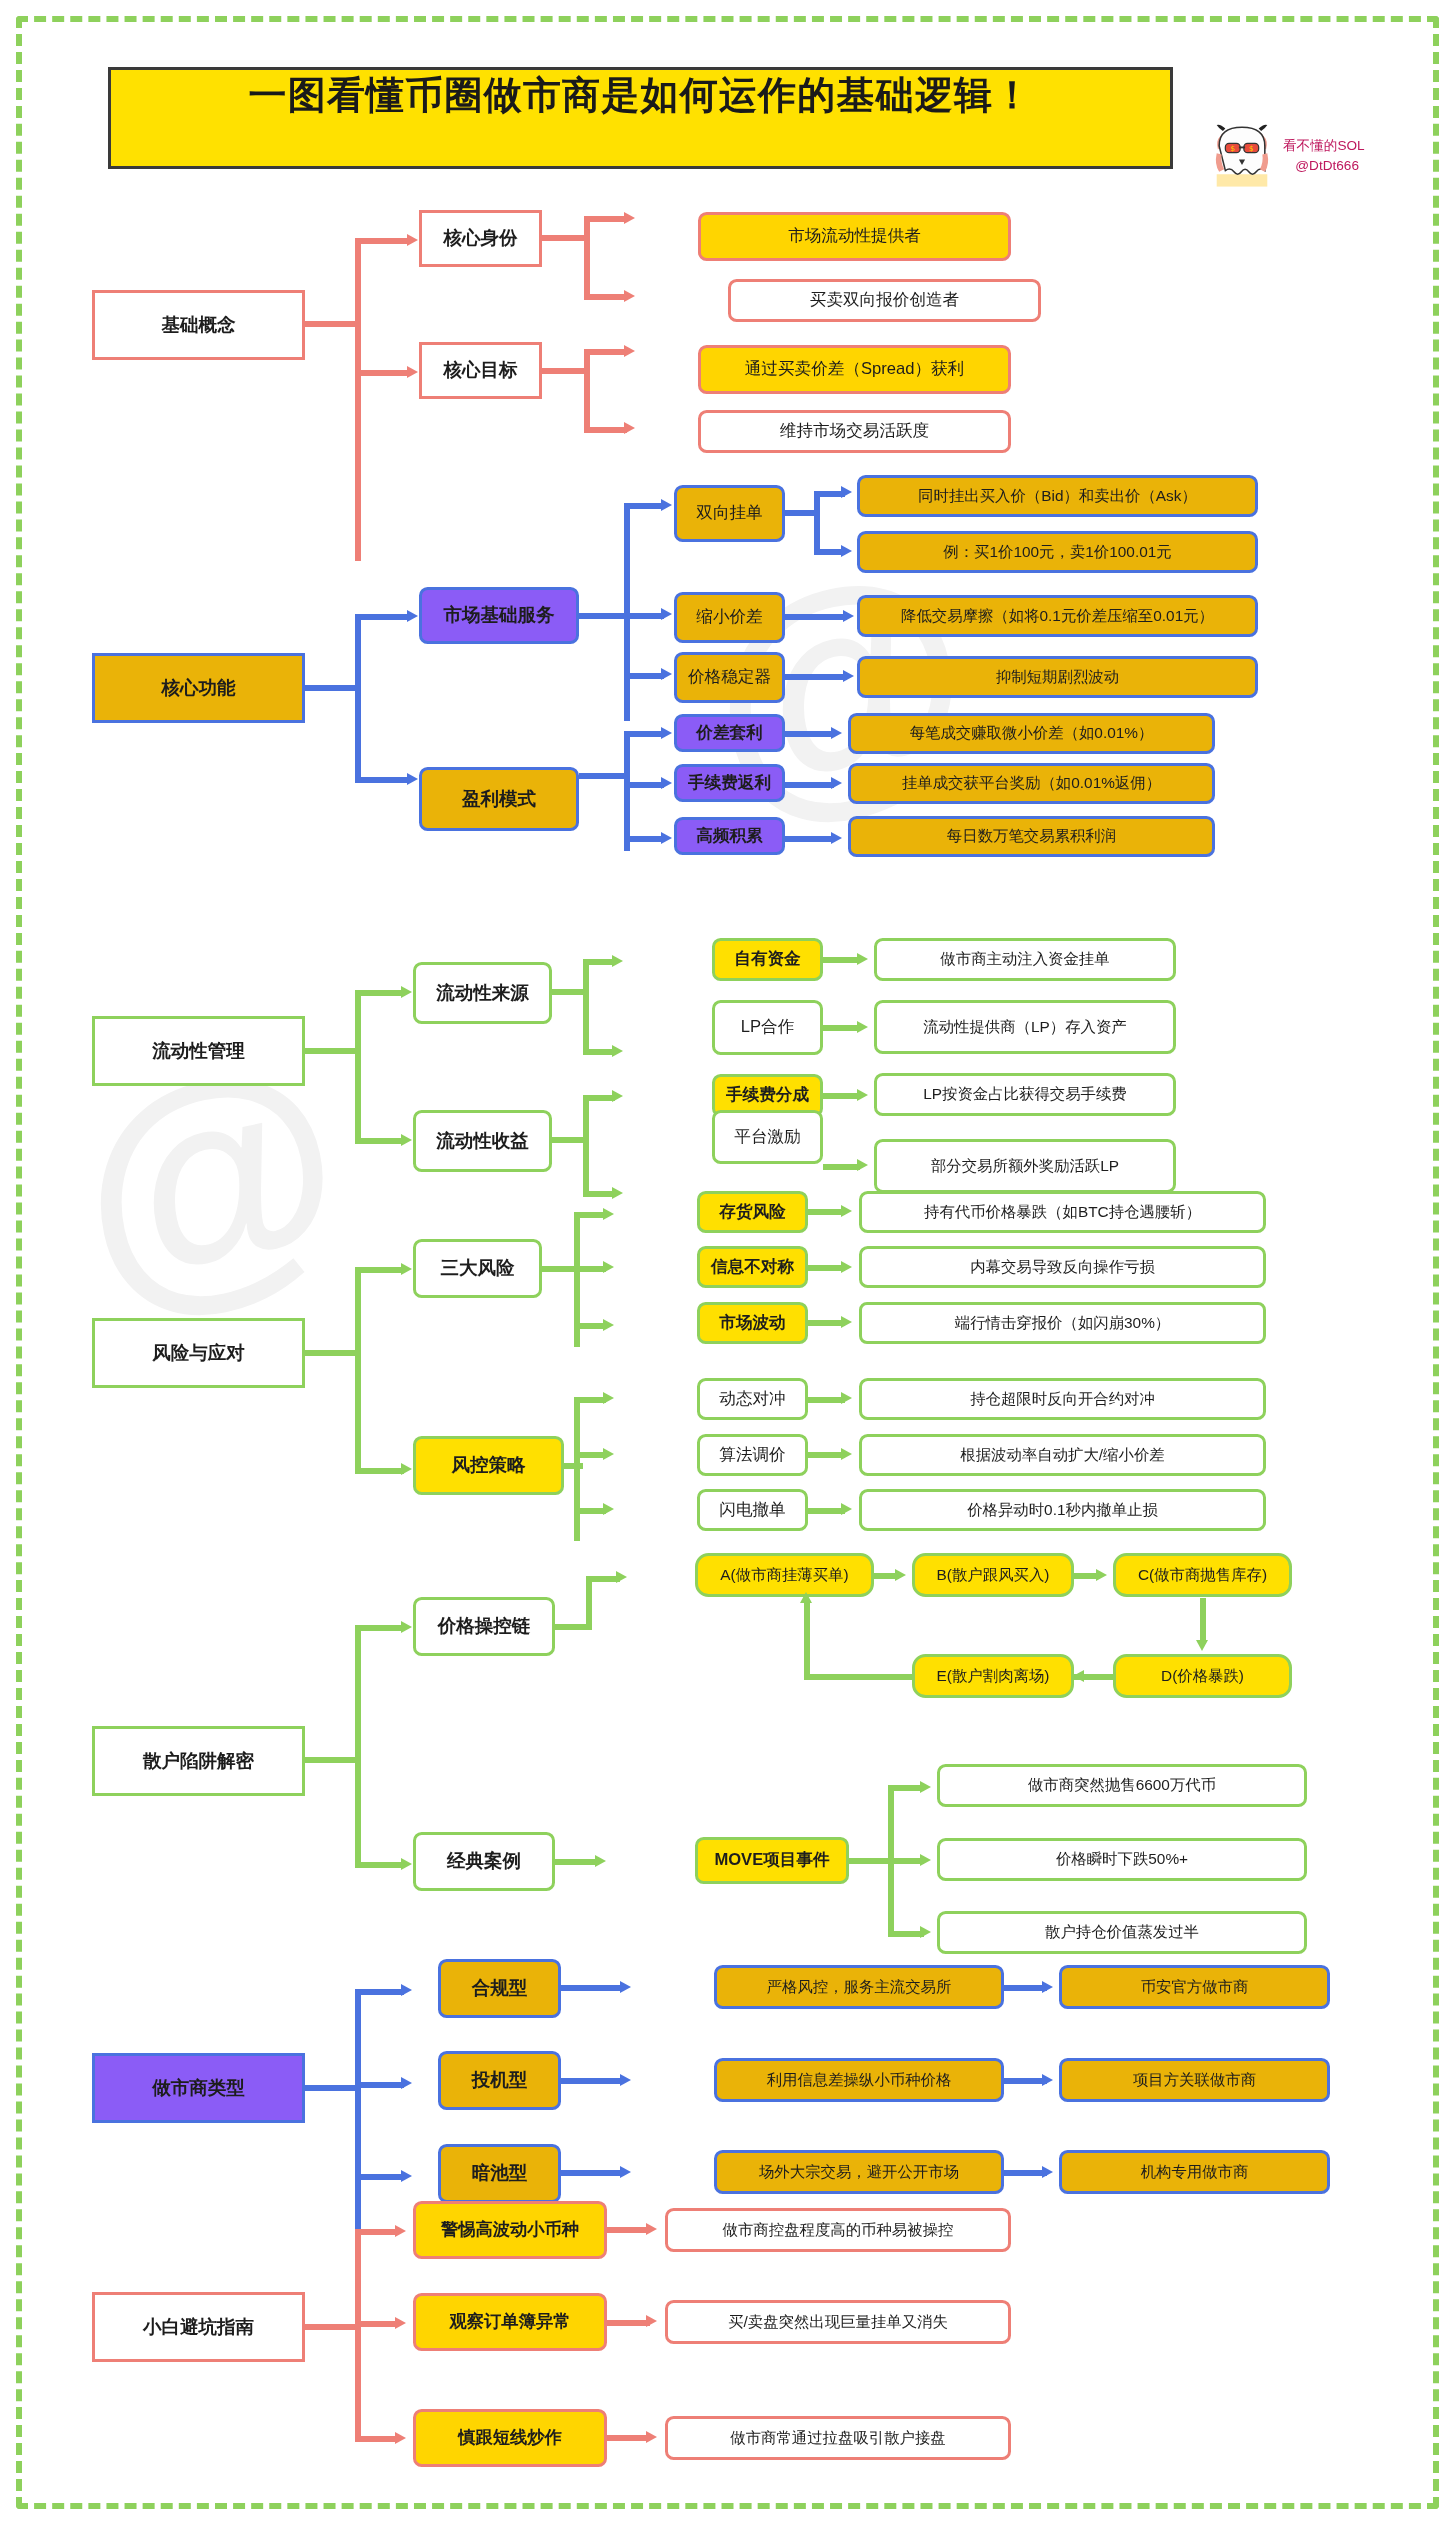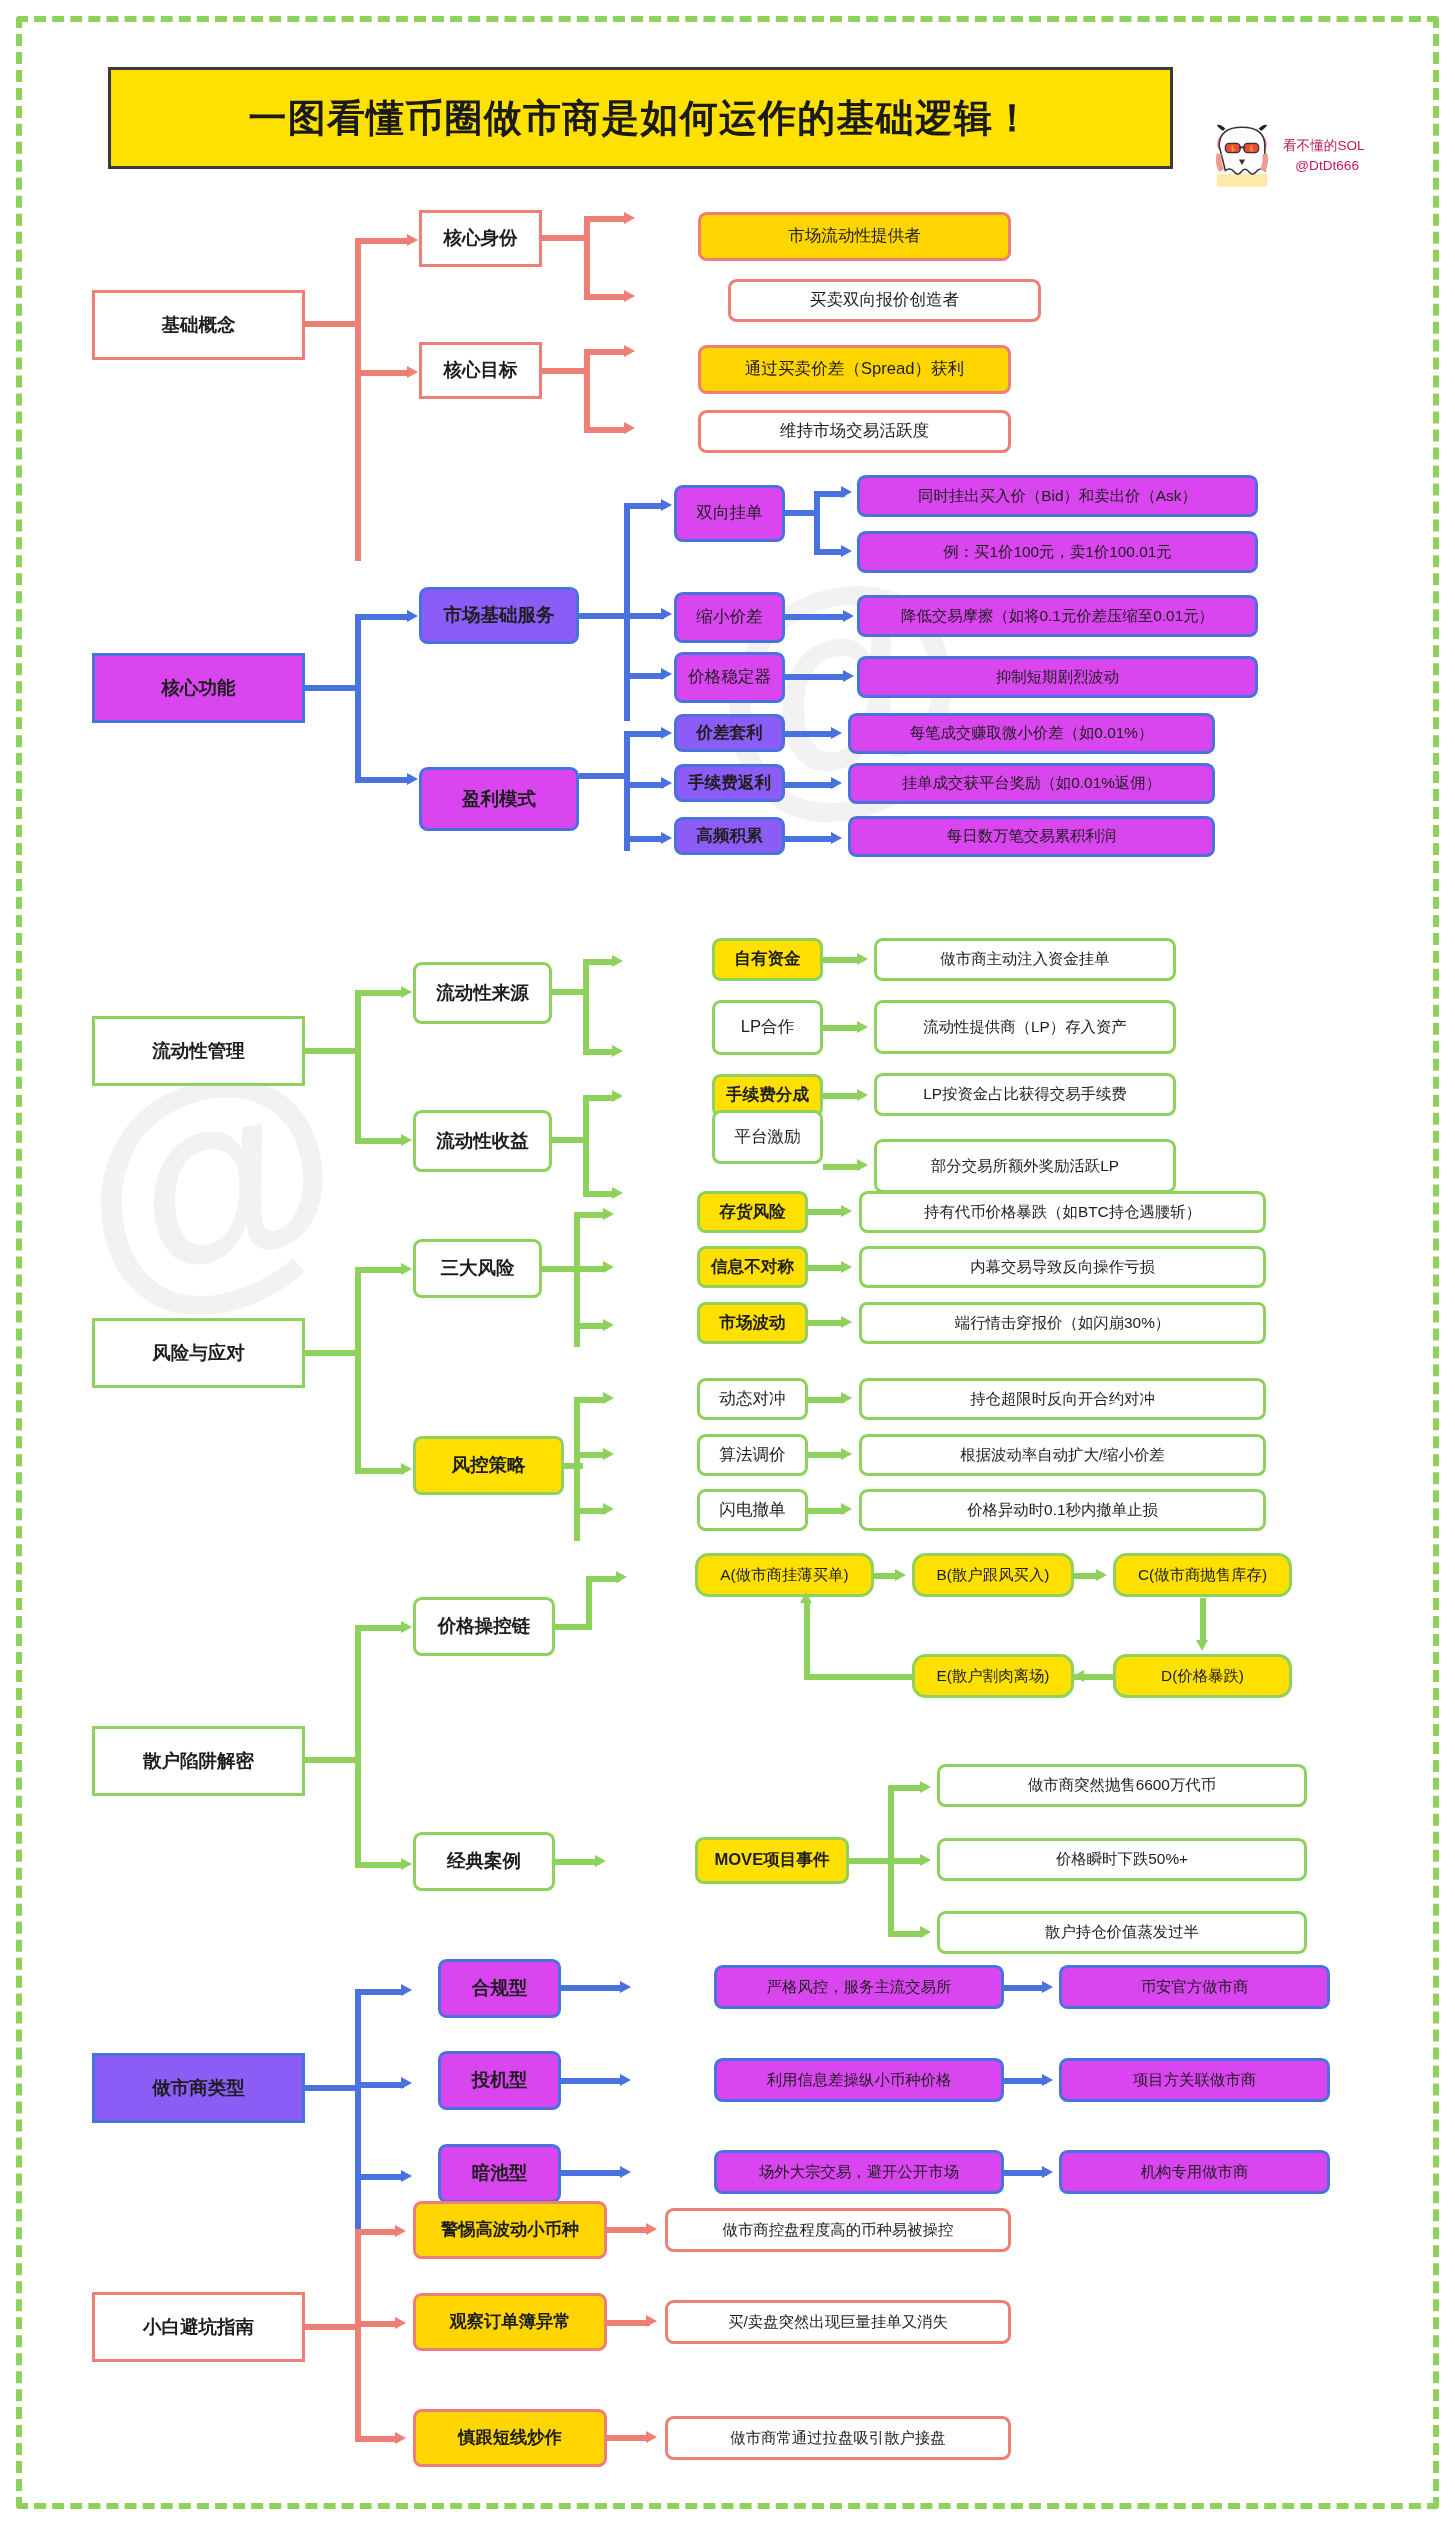--- a/index.html
+++ b/index.html
@@ -10,41 +10,41 @@
   #frame{position:absolute;left:16px;top:16px;width:1423px;height:2493px;
          border:6.8px dashed #8ed15c;border-radius:3.7px;box-sizing:border-box;}
 
   
   .wm{position:absolute;color:#f2f2f2;font-size:265px;font-weight:700;
       letter-spacing:-11px;line-height:1;user-select:none;pointer-events:none;}
   .wm1{left:80px;top:1048px;transform:rotate(-12deg);}
   .wm2{left:709px;top:555px;transform:rotate(-12deg);}
   .title-box{position:absolute;left:108px;top:67px;width:1065px;height:102px;
      background:#FFE100;border:3.1px solid #3a3a3a;box-sizing:border-box;
-     display:flex;align-items:center;justify-content:center;}
+     display:flex;align-items:flex-start;justify-content:center;}
   .title-box span{font-size:38px;font-weight:700;color:#1a1a1a;letter-spacing:1.2px;
      font-family:"Liberation Sans","DejaVu Sans",sans-serif;}
 
   
   .mascot{position:absolute;left:1213px;top:121px;width:58px;height:67px;}
   .handle{position:absolute;left:1283px;top:136px;width:142px;font-size:13.6px;
      color:#be185d;line-height:1.45;}
 
   
   .node{position:absolute;box-sizing:border-box;display:flex;align-items:center;
         justify-content:center;text-align:center;line-height:1.22;
         font-family:"Liberation Sans","DejaVu Sans",sans-serif;color:#1d1d1d;}
   .node.sq{border-width:3.1px;border-style:solid;border-radius:0;}
   .node.rd{border-width:3.1px;border-style:solid;border-radius:8.6px;}
   .node.rd2{border-width:3.1px;border-style:solid;border-radius:13.6px;}
 
   
   .red   {border-color:#ee7f76;background:#ffffff;}
   .redY  {border-color:#ee7f76;background:#FFD500;}
-  .blue  {border-color:#4a72df;background:#d946ef;}
+  .blue  {border-color:#4a72df;background:#eab308;}
   .blueY {border-color:#4a72df;background:#8b5cf6;}
   .green {border-color:#8ed15c;background:#ffffff;}
   .greenY{border-color:#8ed15c;background:#FFE000;}
 
   .b   {font-weight:700;}
   .f30 {font-size:18.5px;}
   .f27 {font-size:16.6px;}
   .f25 {font-size:15.4px;}
 
   

